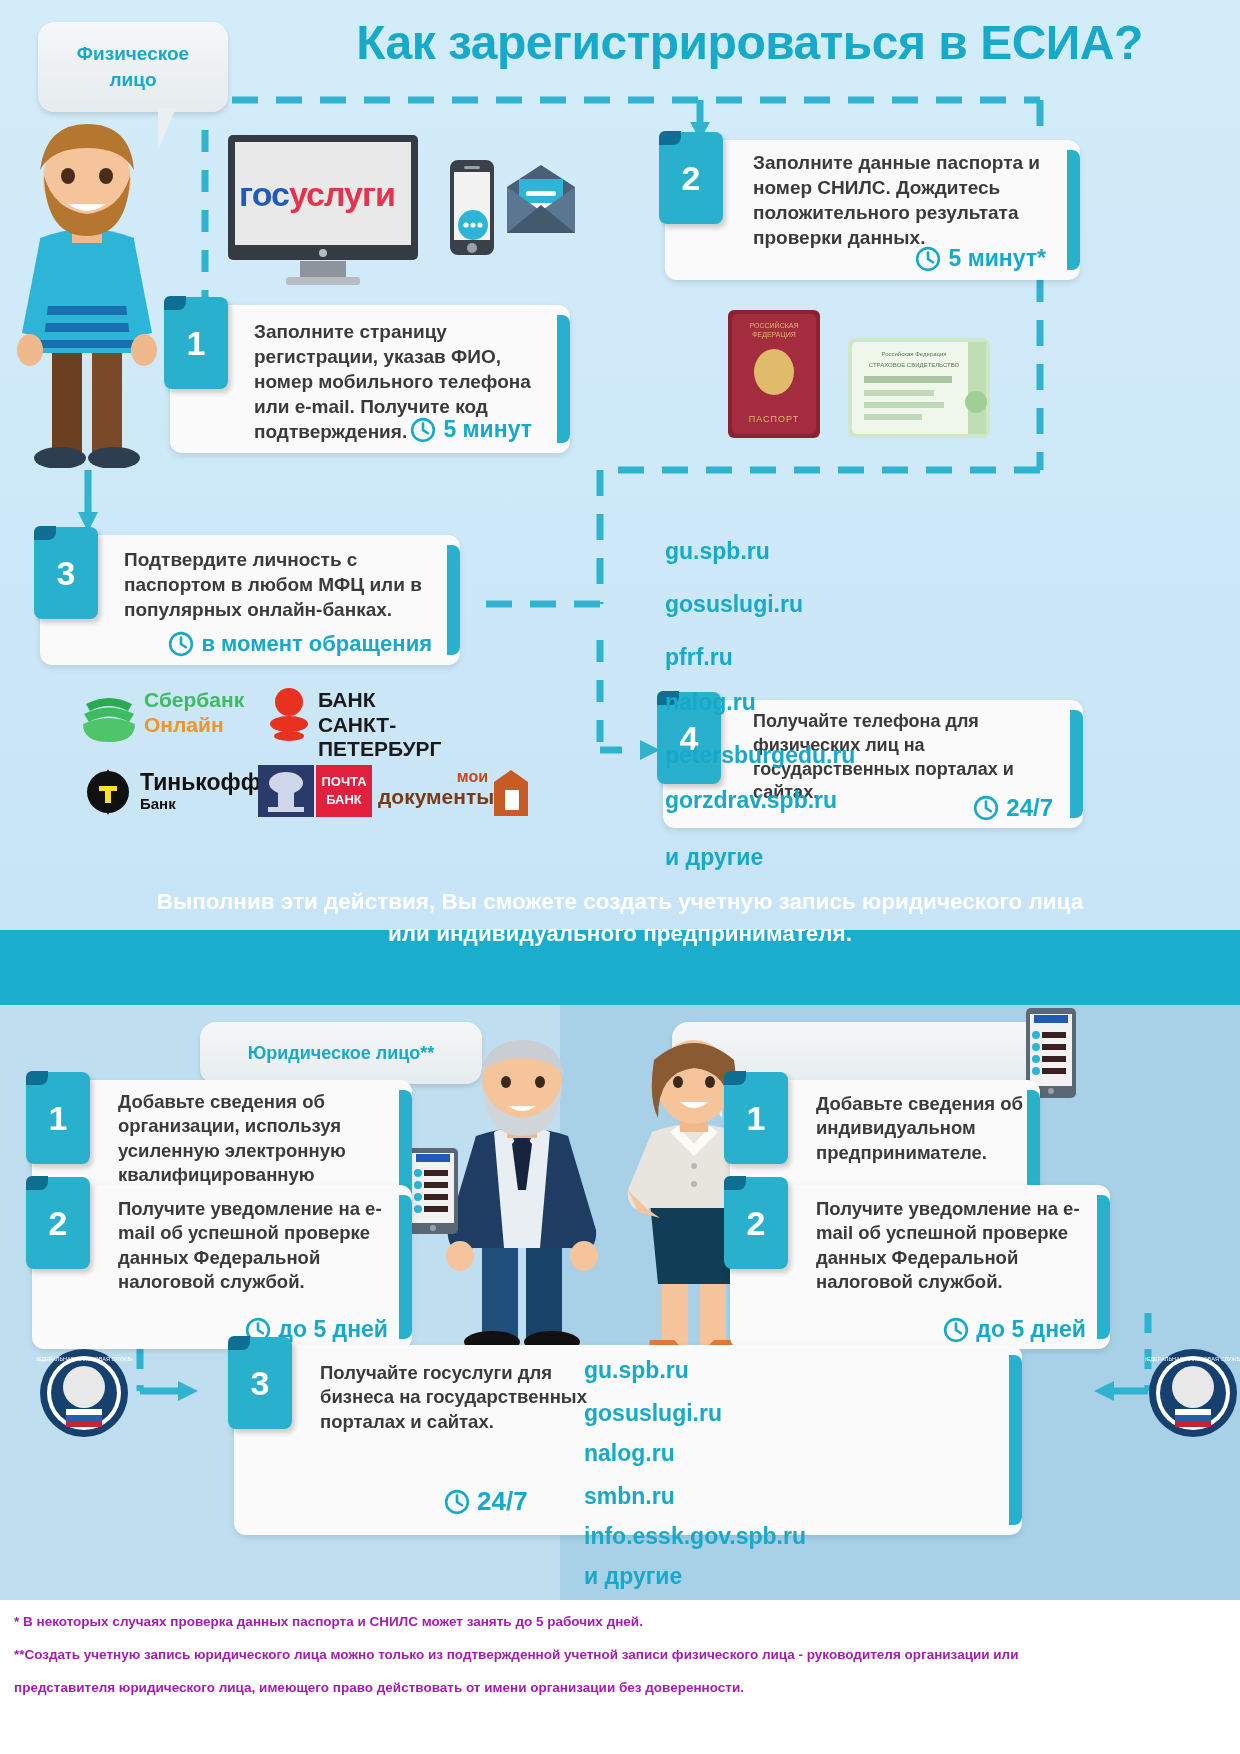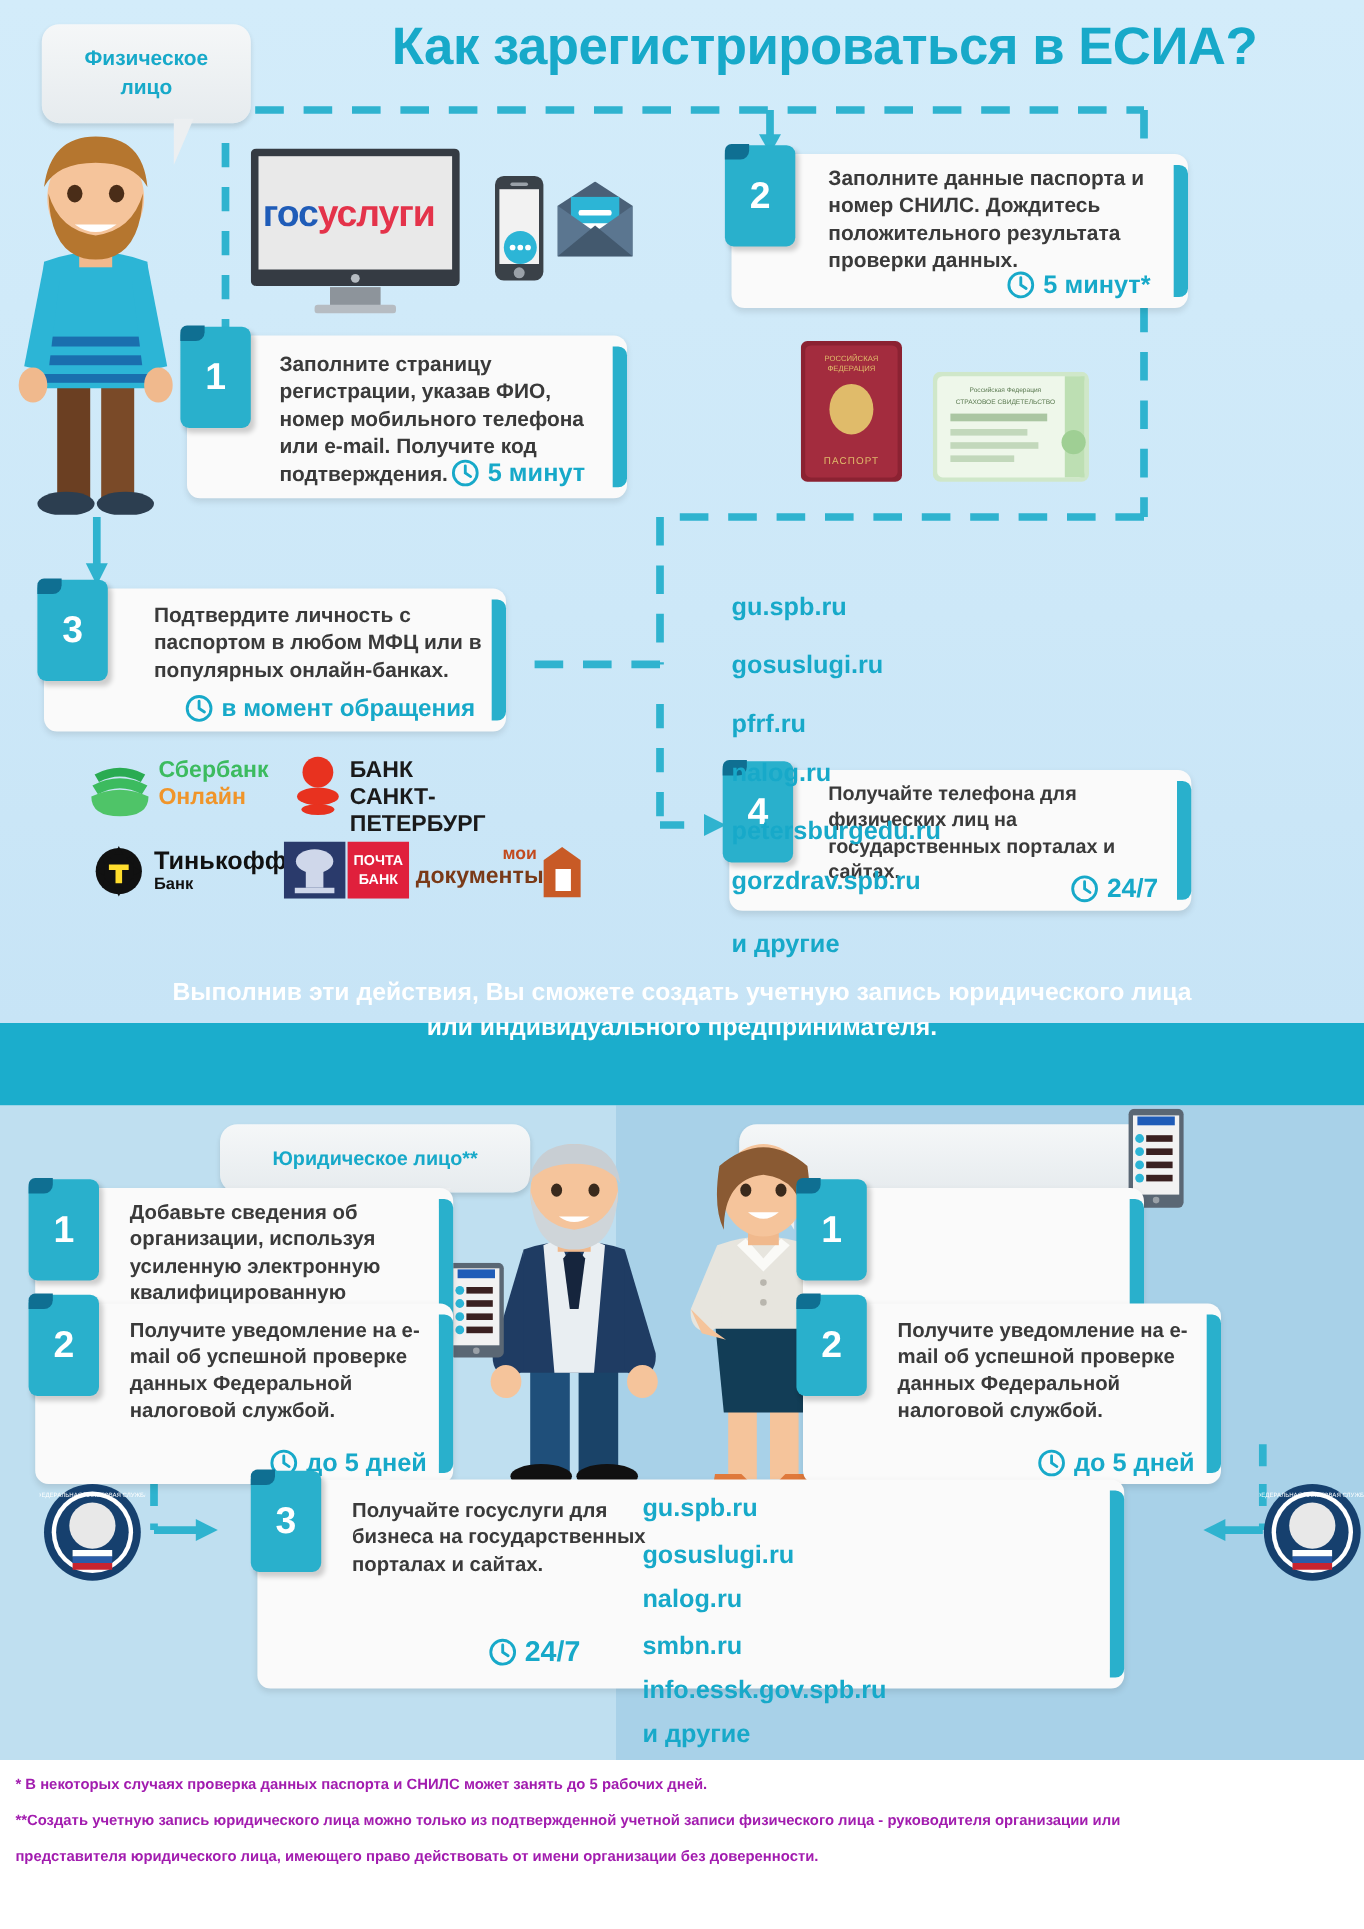--- a/index.html
+++ b/index.html
@@ -264,21 +264,21 @@
       <circle cx="12" cy="12" r="10" fill="none" stroke="#17a9c9" stroke-width="2.4"></circle>
       <path d="M12 6 v6 l4.5 3" fill="none" stroke="#17a9c9" stroke-width="2.4" stroke-linecap="round"></path>
     </svg>
     <span>5 минут*</span>
   </div>
 </div>
 
 <div class="card" style="left:40px;top:535px;width:420px;height:130px;">
   <div class="edge2"></div>
   <div class="numbox">3</div>
-  <div class="body" style="position:absolute;left:100px;top:12px;width:310px;">Подтвердите личность с паспортом в любом МФЦ или в популярных онлайн-банках.</div>
+  <div class="body" style="position:absolute;left:84px;top:12px;width:310px;">Подтвердите личность с паспортом в любом МФЦ или в популярных онлайн-банках.</div>
   <div class="timeline" style="position:absolute;right:28px;bottom:8px;font-size:22px;">
     <svg class="clock" viewBox="0 0 24 24">
       <circle cx="12" cy="12" r="10" fill="none" stroke="#17a9c9" stroke-width="2.4"></circle>
       <path d="M12 6 v6 l4.5 3" fill="none" stroke="#17a9c9" stroke-width="2.4" stroke-linecap="round"></path>
     </svg>
     <span>в момент обращения</span>
   </div>
 </div>
 
 <div class="card" style="left:663px;top:700px;width:420px;height:128px;">
@@ -509,20 +509,21 @@
       <circle cx="12" cy="12" r="10" fill="none" stroke="#17a9c9" stroke-width="2.4"></circle>
       <path d="M12 6 v6 l4.5 3" fill="none" stroke="#17a9c9" stroke-width="2.4" stroke-linecap="round"></path>
     </svg>
     <span>до 5 дней</span>
   </div>
 </div>
 
 <div class="card" style="left:730px;top:1080px;width:310px;height:140px;">
   <div class="edge2"></div>
   <div class="numbox">1</div>
+  <div class="body" style="position:absolute;left:86px;top:12px;width:215px;font-size:18.5px;">Добавьте сведения об индивидуальном предпринимателе.</div>
   <div class="timeline" style="position:absolute;right:22px;bottom:6px;font-size:23px;">
     <svg class="clock" viewBox="0 0 24 24">
       <circle cx="12" cy="12" r="10" fill="none" stroke="#17a9c9" stroke-width="2.4"></circle>
       <path d="M12 6 v6 l4.5 3" fill="none" stroke="#17a9c9" stroke-width="2.4" stroke-linecap="round"></path>
     </svg>
     <span>10 минут</span>
   </div>
 </div>
 
 <div class="card" style="left:730px;top:1185px;width:380px;height:164px;">

